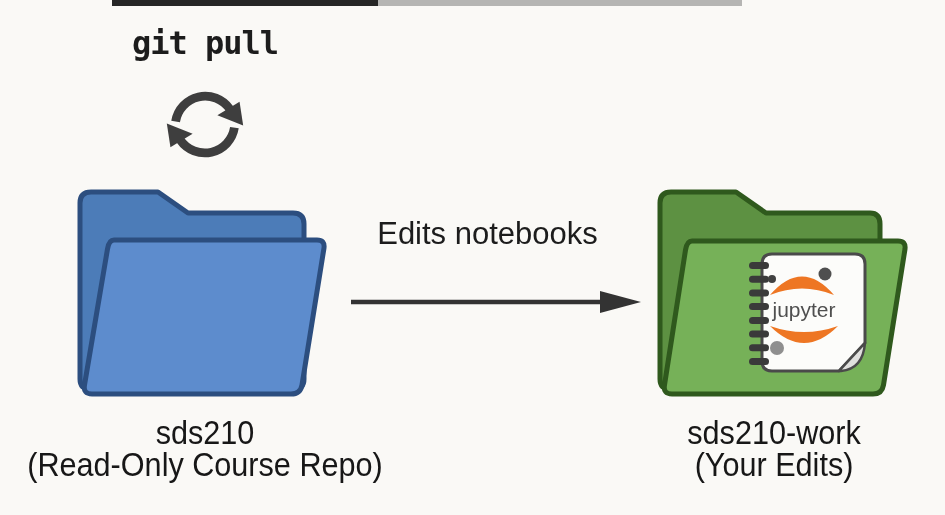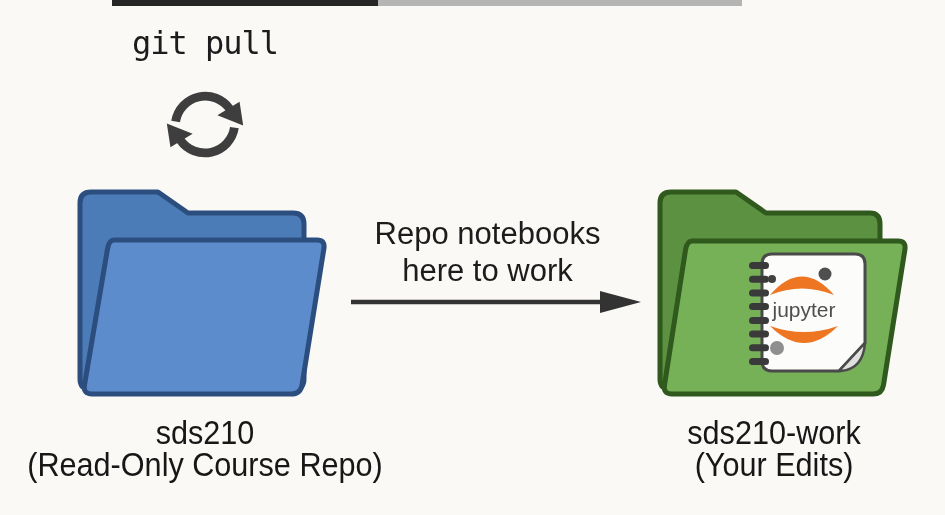--- a/index.html
+++ b/index.html
@@ -4,21 +4,21 @@
 <style>
   html,body{margin:0;padding:0;}
   body{font-family:"Liberation Sans",sans-serif;background:#faf9f6;}
   .canvas{position:relative;width:945px;height:515px;background:#faf9f6;overflow:hidden;}
 
   .top-bar{position:absolute;top:0;height:6px;}
   .top-bar.seg1{left:112px;width:266px;}
   .top-bar.seg2{left:378px;width:364px;opacity:.32;}
 
   .git-pull{position:absolute;left:100px;top:22px;width:210px;text-align:center;
-    font-family:"DejaVu Sans Mono",monospace;font-size:32px;font-weight:normal;
+    font-family:"DejaVu Sans Mono",monospace;font-size:32px;font-weight:bold;
     color:#1c1c1c;line-height:42px;letter-spacing:-1px;}
 
   .sync-wrap{position:absolute;left:153px;top:74px;width:104px;height:98px;}
 
   .folder-wrap{position:absolute;}
   .folder-blue{left:68px;top:187px;width:262px;height:213px;}
   .folder-green{left:648px;top:187px;width:268px;height:213px;}
 
   .notebook-wrap{position:absolute;left:744px;top:252px;width:126px;height:122px;}
 
@@ -60,22 +60,21 @@
   </div>
 
   <div class="folder-wrap folder-blue">
     <svg viewBox="0 0 262 213">
       <path d="M 23 5 L 90 5 L 120 26 L 225 26 Q 236 26 236 37 L 236 192 Q 236 202 226 202 L 22 202 Q 12 202 12 192 L 12 16 Q 12 5 23 5 Z" stroke-width="5" stroke-linejoin="round" fill="#4c7cb8" stroke="#2c4e7f"></path>
       <path d="M 46 53 L 249 53 Q 257 53 256 61 L 234 198 Q 232.5 207 223 207 L 24 207 Q 15 207 16.5 198 L 39.5 62 Q 41 53 46 53 Z" stroke-width="5" stroke-linejoin="round" fill="#5d8ccd" stroke="#2c4e7f"></path>
     </svg>
   </div>
 
   <div class="copy-label">
-    <span style="display:block">Repo notebooks</span>
-    <span style="display:block">here to work</span>
+    <span style="display:block">Edits notebooks</span>
   </div>
 
   <div class="arrow-wrap">
     <svg viewBox="0 0 292 26">
       <line x1="1" y1="13" x2="252" y2="13" stroke-width="4.5" stroke="#333333"></line>
       <polygon points="250,2 291,13 250,24" fill="#333333"></polygon>
     </svg>
   </div>
 
   <div class="folder-wrap folder-green">

